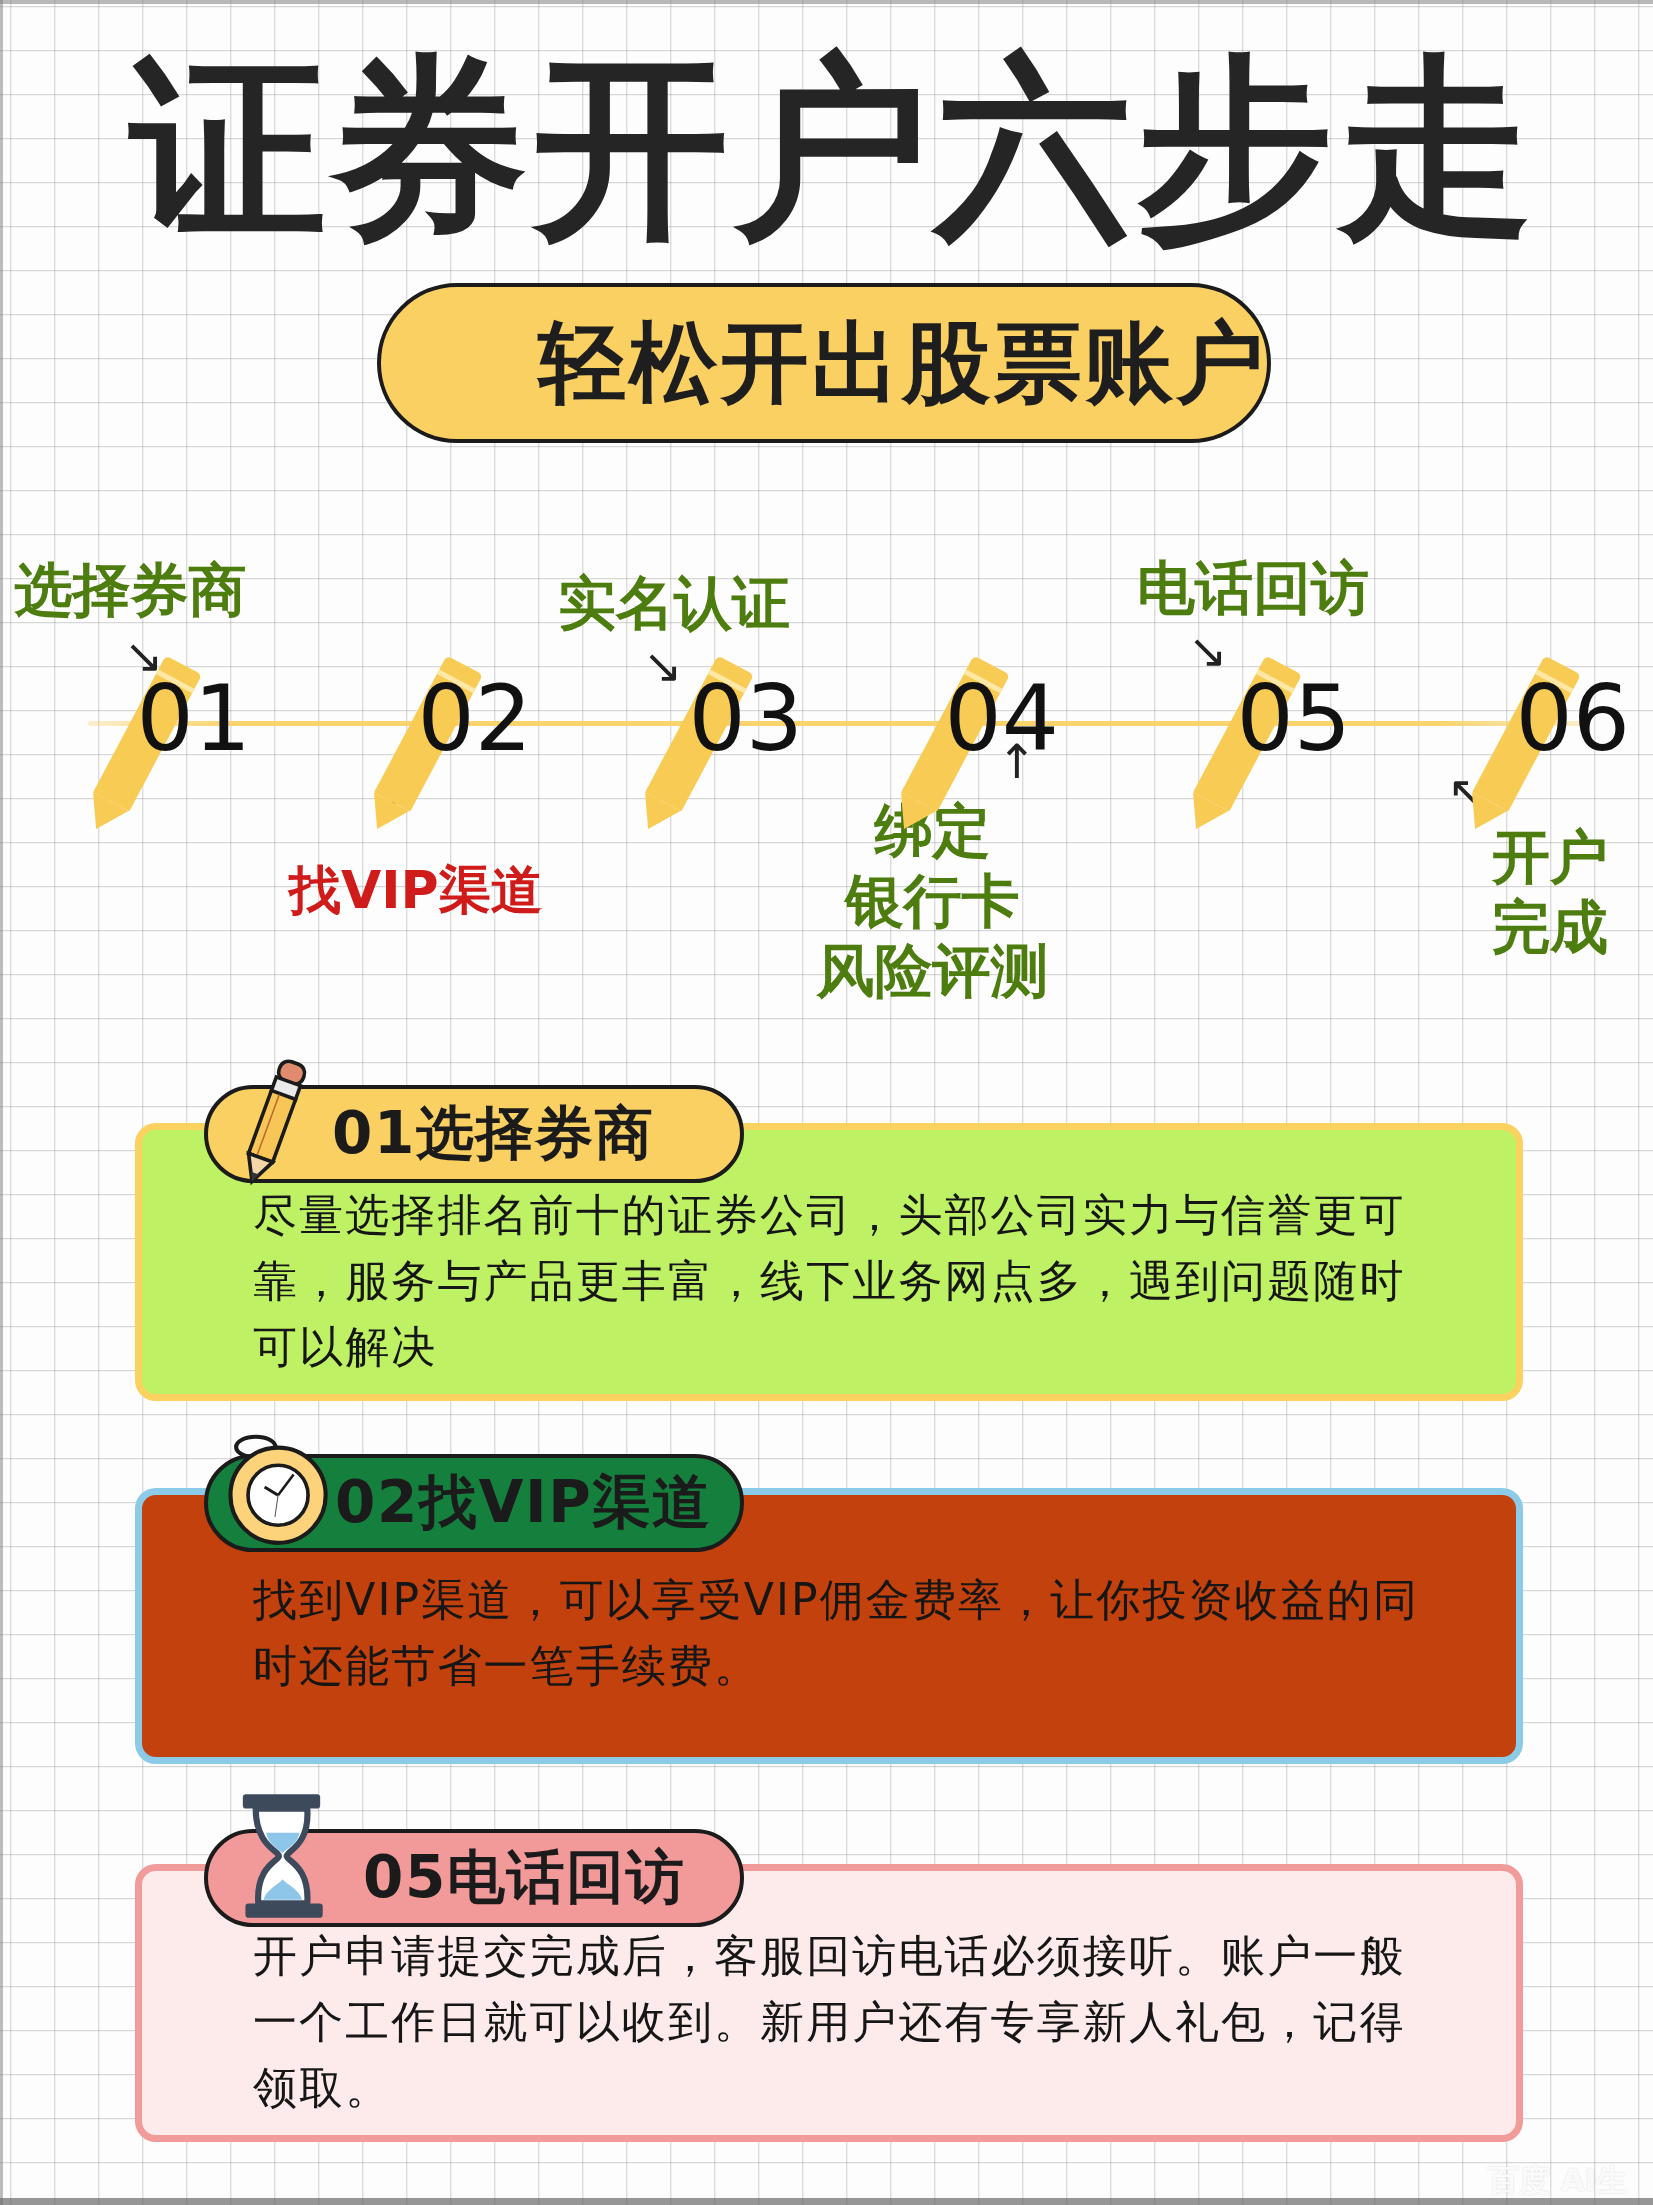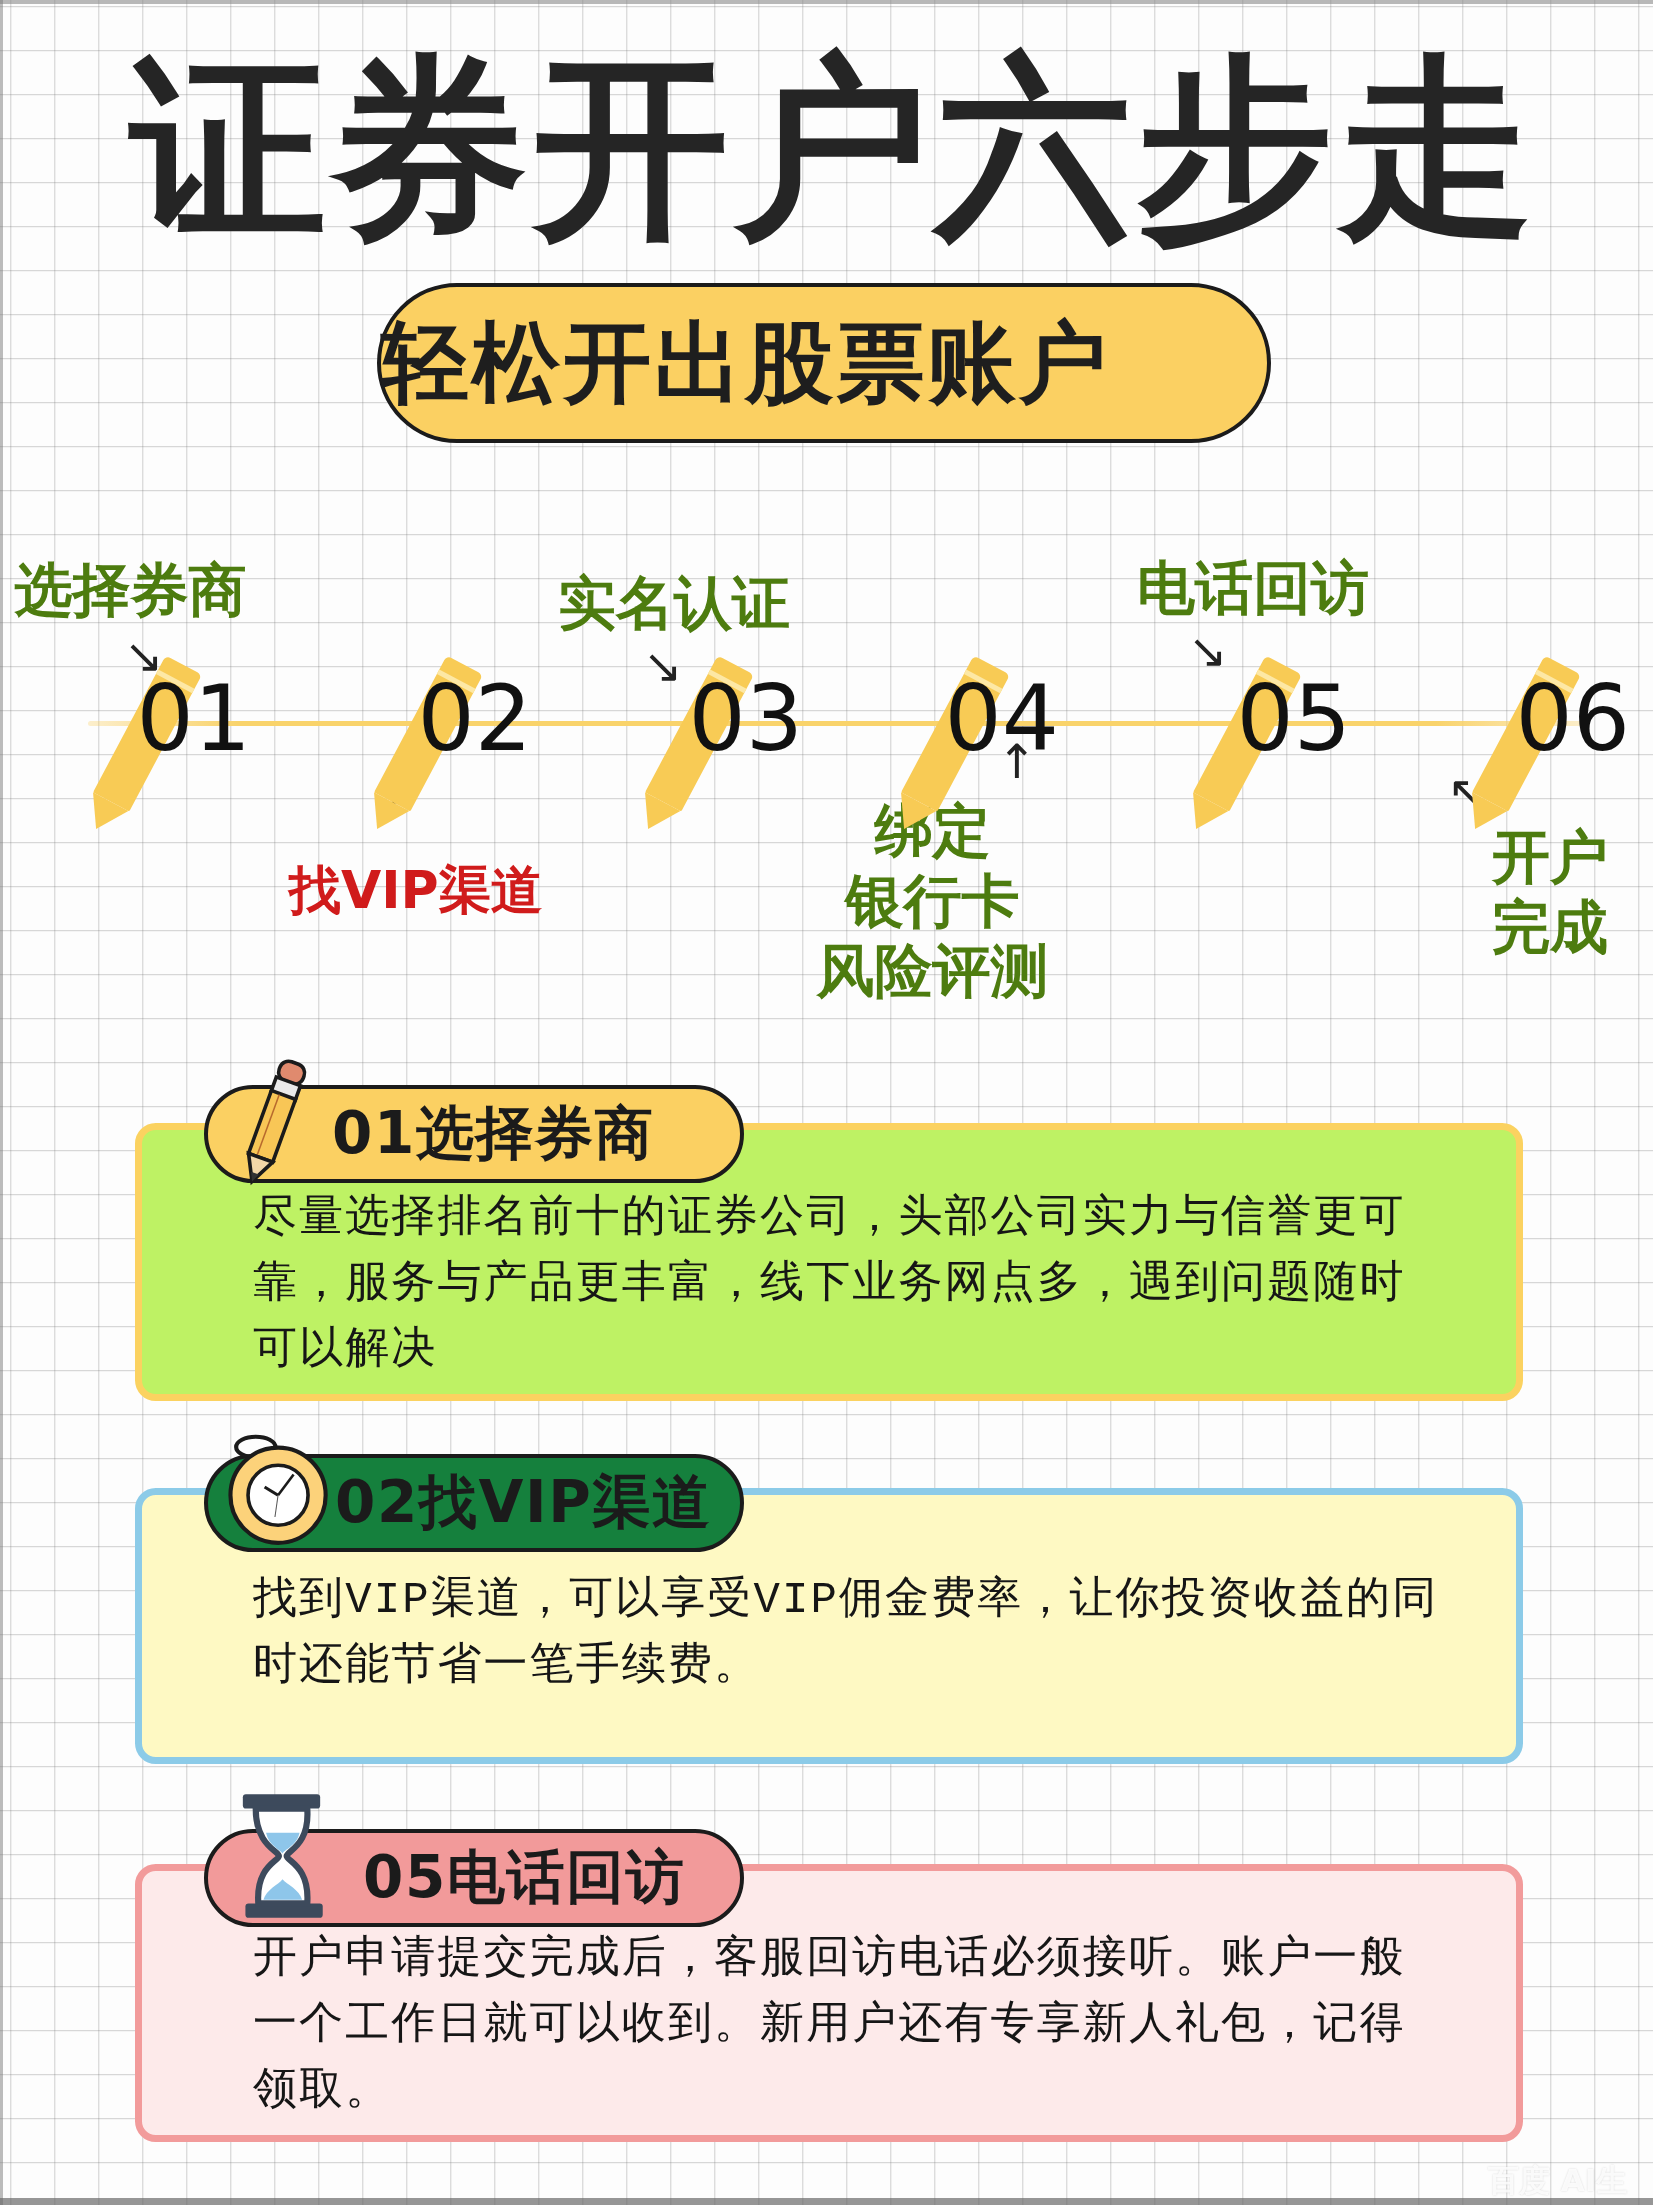--- a/index.html
+++ b/index.html
@@ -19,21 +19,21 @@
   .bottombar { position: absolute; left: 0; bottom: 0; width: 1653px; height: 7.2px; background: #6a6a6a; opacity: 0.7; }
 
   .main-title {
     position: absolute; left: 0; top: 20.7px; width: 1653px; text-align: center;
     font-size: 196px; font-weight: 900; letter-spacing: 5.2px; line-height: 238px;
     color: #252525; font-family: "DejaVu Sans", sans-serif;
   }
   .subtitle-pill {
     position: absolute; left: 377px; top: 283px; width: 894px; height: 160px;
     background: #fbd062; border: 4.7px solid #1b1b1b; border-radius: 83px;
-    box-sizing: border-box; display: flex; align-items: center; justify-content: flex-start;
+    box-sizing: border-box; display: flex; align-items: center; justify-content: flex-end;
   }
   .subtitle-pill span { font-size: 88px; font-weight: 700; color: #1e1e1e; letter-spacing: 3.1px; }
 
   .timeline-line {
     position: absolute; left: 88px; top: 721px; width: 1498px; height: 5.2px;
     background: linear-gradient(to right, rgba(250,205,90,0.3), #f9d36b 10%, #f9d36b 90%, rgba(250,205,90,0.3));
     border-radius: 2.6px;
   }
   .step { position: absolute; top: 646px; width: 155px; height: 155px; }
   .step .crayon {
@@ -65,21 +65,21 @@
     position: absolute; left: 111px; right: 47px; font-size: 44px; line-height: 66px; color: #161616;
     letter-spacing: 2.1px;
   }
   .pill {
     position: absolute; height: 98px; border: 4.1px solid #1b1b1b; border-radius: 52px;
     box-sizing: border-box; display: flex; align-items: center;
   }
   .pill .pill-text { font-size: 58px; font-weight: 800; color: #1b1b1b; letter-spacing: 1.6px; }
 
   .card-yellow { top: 1123px; height: 278px; background: #bef264; border-color: #fbd260; padding-left: 38px; }
-  .card-blue   { top: 1488px; height: 276px; background: #fef9c3; border-color: #8ccbe8; font-family: Liberation Mono, monospace; }
+  .card-blue   { top: 1488px; height: 276px; background: #c2410c; border-color: #8ccbe8; }
   .card-pink   { top: 1864px; height: 278px; background: #fdeaea; border-color: #f29b9b; }
 
   .pill-yellow { left: 204px; top: 1085px; width: 540px; background: #fbd062; }
   .pill-blue   { left: 204px; top: 1454px; width: 540px; background: #15803d; }
   .pill-pink   { left: 204px; top: 1829px; width: 540px; background: #f29a9a; }
 
   .icon-box { position: absolute; }
   .watermark {
     position: absolute; left: 1488px; top: 2160px; font-size: 31px; color: rgba(255,255,255,0.85);
     text-shadow: 0 0 2.1px rgba(0,0,0,0.15); font-weight: 700;

